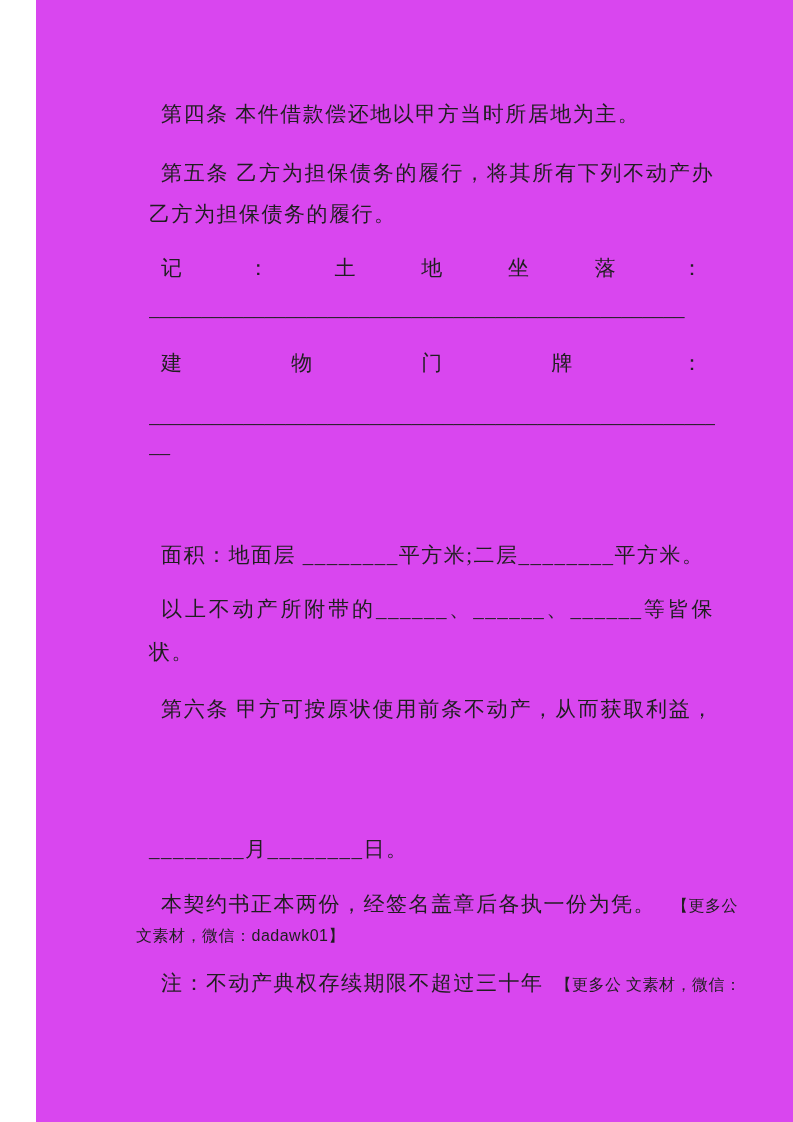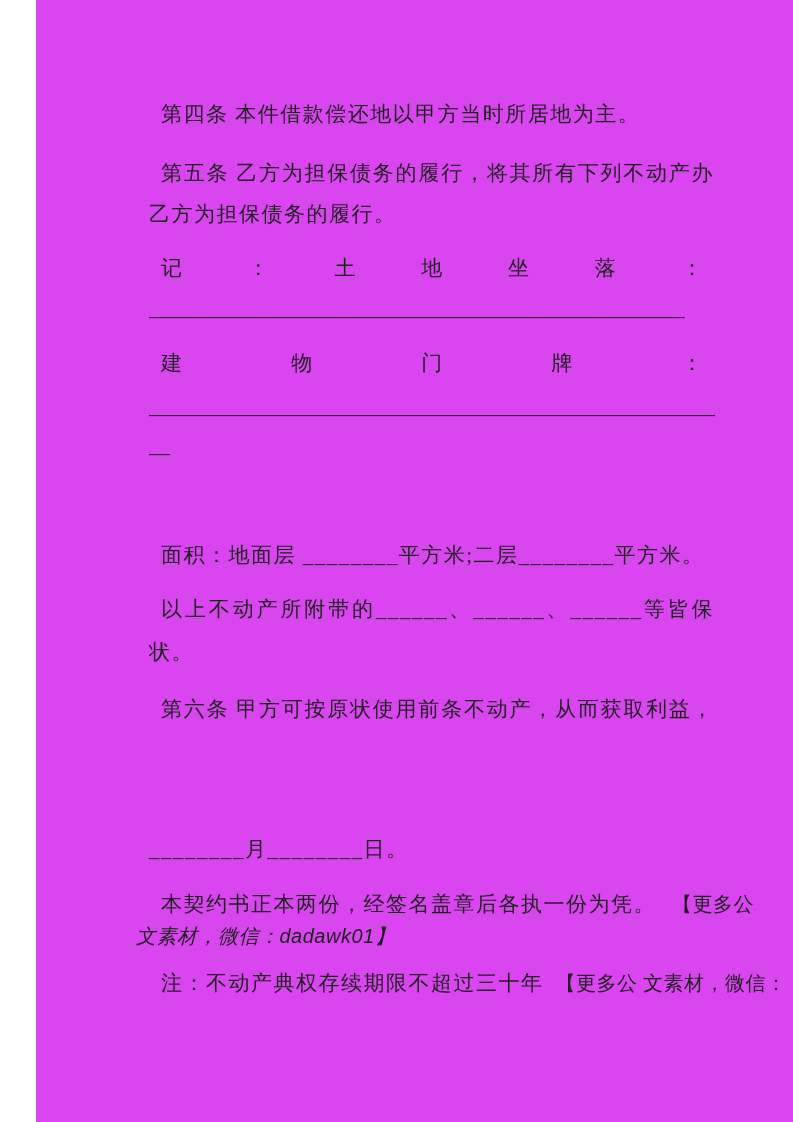--- a/index.html
+++ b/index.html
@@ -41,26 +41,25 @@
     letter-spacing: 0;
   }
   .char-row {
     display: flex;
     justify-content: space-between;
     left: 125px;
     right: 125px;
   }
   .char-row span { flex: 0 0 auto; }
   .small {
-    font-size: 20px;
+    font-size: 16px;
     letter-spacing: 0.5px;
   }
   .small-latin {
     font-family: "Liberation Sans", "DejaVu Sans", sans-serif;
-    font-style: italic;
   }
   .promo-gap { margin-left: 16px; }
   .note-gap  { margin-left: 12px; }
 </style>
 </head>
 <body>
 
 <div class="page">
 
   <div class="line indent" style="top:99px">第四条 本件借款偿还地以甲方当时所居地为主。</div>
@@ -81,21 +80,21 @@
   <div class="line blank-run" style="top:293px; width:540px">___________________________________________________</div>
 
   <div class="line char-row" style="top:348px">
     <span>建</span>
     <span>物</span>
     <span>门</span>
     <span>牌</span>
     <span>：</span>
   </div>
 
-  <div class="line blank-run" style="top:391px; width:566px">______________________________________________________</div>
+  <div class="line blank-run" style="top:400px; width:566px">______________________________________________________</div>
   <div class="line blank-run" style="top:430px; width:60px">__</div>
 
 
   <div class="line indent" style="top:540px">面积：地面层 ________平方米;二层________平方米。</div>
 
   <div class="line indent justify" style="top:594px">以上不动产所附带的______、______、______等皆保持现</div>
   <div class="line" style="top:637px">状。</div>
 
   <div class="line indent justify" style="top:694px">第六条 甲方可按原状使用前条不动产，从而获取利益，然</div>
 

